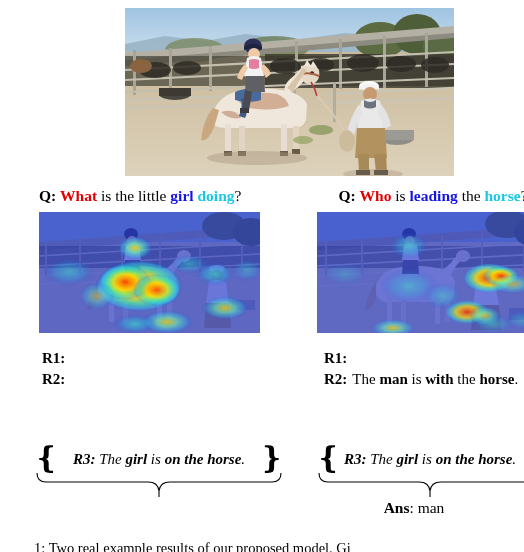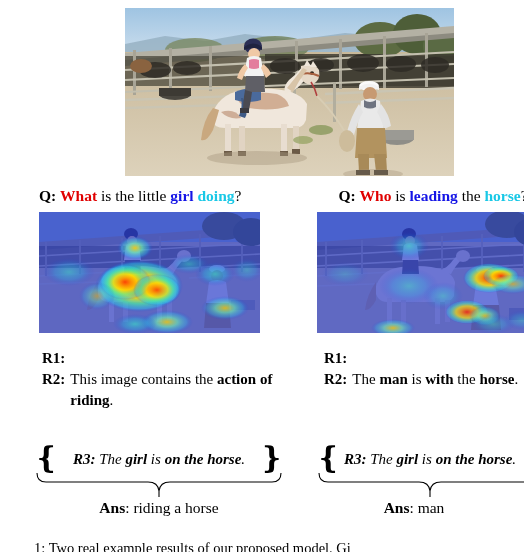--- a/index.html
+++ b/index.html
@@ -30,21 +30,21 @@
   
   .heat-wrap{position:absolute;top:212px;height:121px;overflow:hidden;}
   .heat-left{left:11px;width:221px;}
   .heat-right{left:289px;width:223px;}
   .heat-base{position:absolute;inset:0;}
 
   
   .reasons{position:absolute;font-size:15px;line-height:21px;}
   .reasons-left{left:14px;top:348px;width:240px;}
   .reasons-right{left:296px;top:348px;width:225px;}
-  .r-line{display:flex;align-items:flex-start;}
+  .r-line{display:flex;align-items:center;}
   .r-tag{font-weight:bold;flex:0 0 auto;margin-right:5px;white-space:nowrap;}
   .r-text{flex:1 1 auto;}
   .r-text b{font-weight:bold;}
 
   
   .r3-wrap{position:absolute;height:28px;}
   .r3-left{left:6px;top:446px;width:250px;}
   .r3-right{left:288px;top:446px;width:228px;}
   .r3-row{position:relative;height:26px;display:flex;align-items:center;justify-content:center;}
   .r3-text{font-size:15px;line-height:22px;white-space:nowrap;font-style:italic;}
@@ -403,21 +403,20 @@
       <ellipse cx="28" cy="62" rx="24" ry="12" fill="url(#coolB)" opacity="0.45"></ellipse>
     </svg>
   </div>
 
   <div class="reasons reasons-left">
     <div class="r-line">
       <span class="r-tag">R1:</span>
     </div>
     <div class="r-line">
       <span class="r-tag">R2:</span>
-      <span class="r-text"><span>This image contains the </span><b>action of riding</b><span>.</span></span>
     </div>
   </div>
 
   <div class="reasons reasons-right">
     <div class="r-line">
       <span class="r-tag">R1:</span>
     </div>
     <div class="r-line">
       <span class="r-tag">R2:</span>
       <span class="r-text"><span>The </span><b>man</b><span> is </span><b>with</b><span> the </span><b>horse</b><span>.</span></span>
@@ -441,24 +440,20 @@
       <span class="brace-l">❴</span>
       <span class="r3-text"><span class="tag">R3:</span> <span>The </span><b>girl</b><span> is </span><b>on the horse</b><span>.</span></span>
       <span class="brace-r">❵</span>
     </div>
     <svg class="underbrace" viewBox="0 0 228 26" preserveAspectRatio="none">
       <path d="M3 2 Q3 11 12 11 L103 11 Q113 11 114 20 Q115 11 125 11 L216 11 Q225 11 225 2" stroke="#000" stroke-width="1.1" fill="none"></path>
       <path d="M114 20 L114 26" stroke="#000" stroke-width="1.1" fill="none"></path>
     </svg>
   </div>
 
-  <div class="ans ans-left">
-    <b>Ans</b><span>:</span>
-    <span>riding a horse</span>
-  </div>
 
   <div class="ans ans-right">
     <b>Ans</b><span>:</span>
     <span>man</span>
   </div>
 
   <div class="caption">
     <span>1:</span>
     <span>Two real example results of our proposed model. Gi</span>
   </div>

